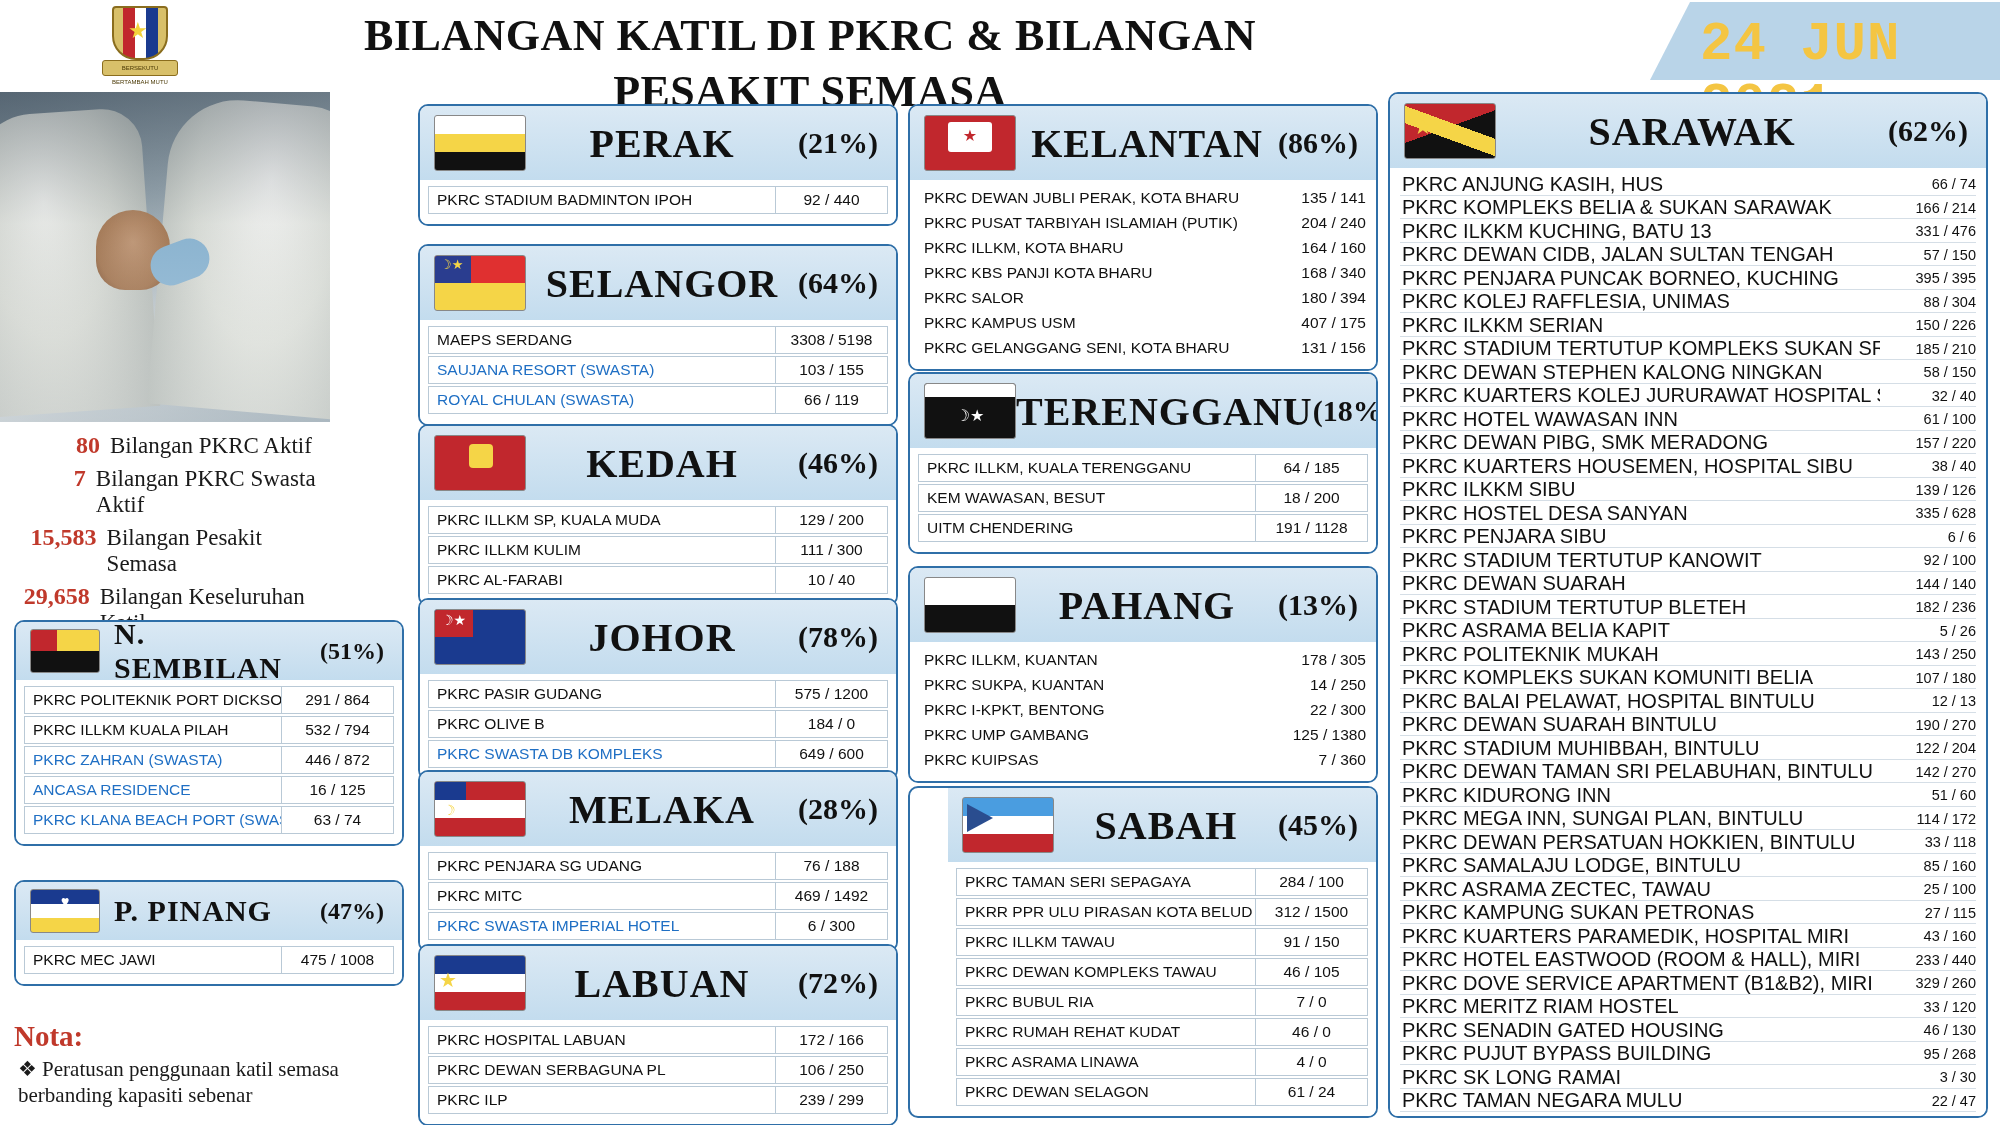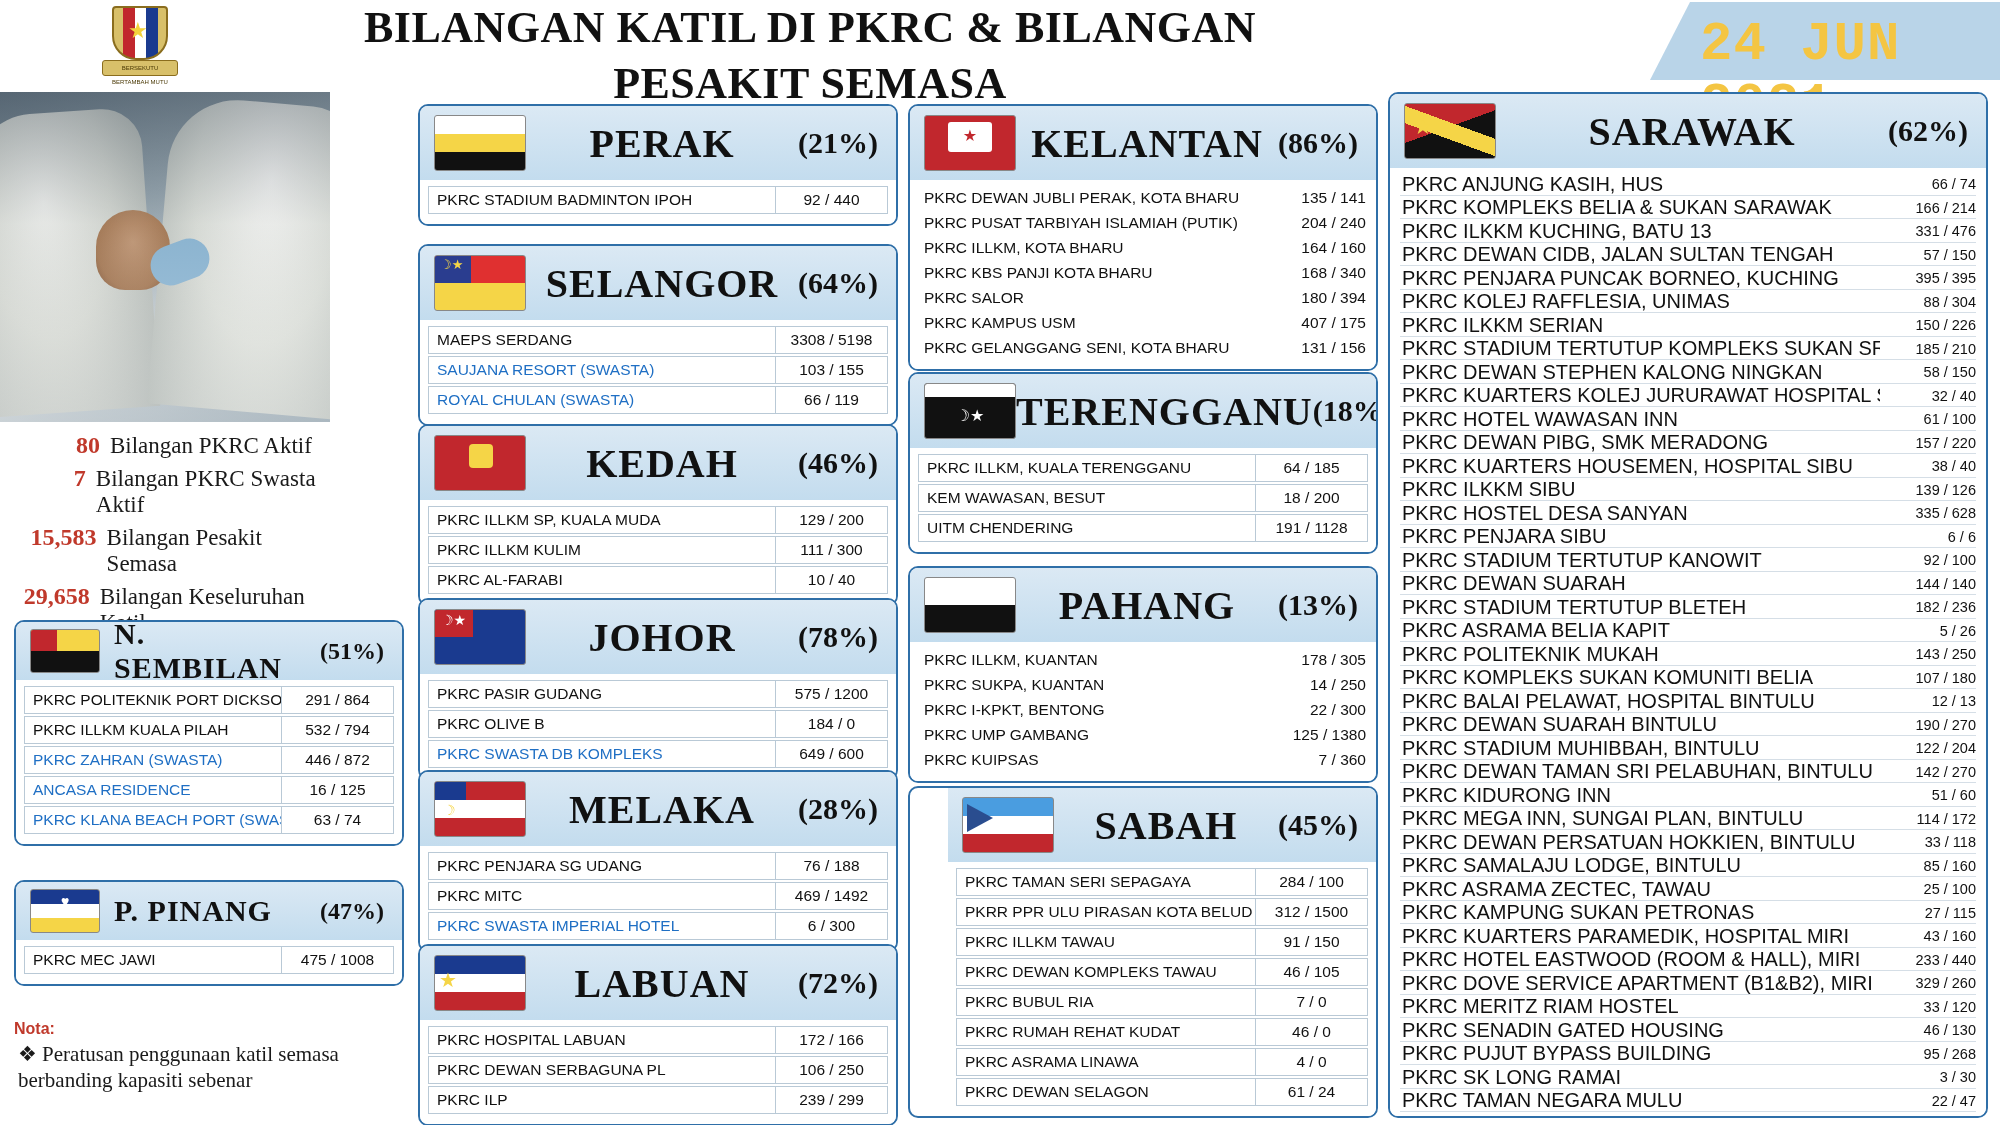--- a/index.html
+++ b/index.html
@@ -9,21 +9,21 @@
     background: #ffffff;
     overflow: hidden;
     position: relative;
   }
   
   .header {
     position: absolute; left: 0; top: 0; width: 2000px; height: 92px;
     background: #ffffff;
   }
   .header-title {
-    position: absolute; left: 280px; top: 0; width: 1060px;
+    position: absolute; left: 280px; top: 8px; width: 1060px;
     font-family: "Liberation Serif", serif;
     font-weight: bold; font-size: 44px; color: #111; letter-spacing: 0.5px;
     text-align: center; line-height: 56px;
   }
   .header-date-wrap {
     position: absolute; left: 1650px; top: 2px; width: 350px; height: 78px;
     background: #b9d4e8;
     clip-path: polygon(40px 0, 100% 0, 100% 100%, 0 100%);
   }
   .header-date {
@@ -93,22 +93,22 @@
   }
   .sum-lab {
     font-family: "Liberation Serif", serif;
     font-size: 23px; color: #1a1a1a;
   }
   
   .nota {
     position: absolute; left: 14px; top: 1020px; width: 420px;
   }
   .nota-title {
-    font-family: Liberation Sans, sans-serif;
-    font-weight: bold; font-size: 16px; color: #c0392b; margin-bottom: 3px;
+    font-family: Liberation Serif, serif;
+    font-weight: bold; font-size: 29px; color: #c0392b; margin-bottom: 3px;
   }
   .nota-body {
     font-family: "Liberation Serif", serif;
     font-size: 21px; color: #1a1a1a; line-height: 26px; padding-left: 4px;
   }
   
   .card {
     position: absolute;
     background: #ffffff;
     border: 2px solid #2f6fa8;

